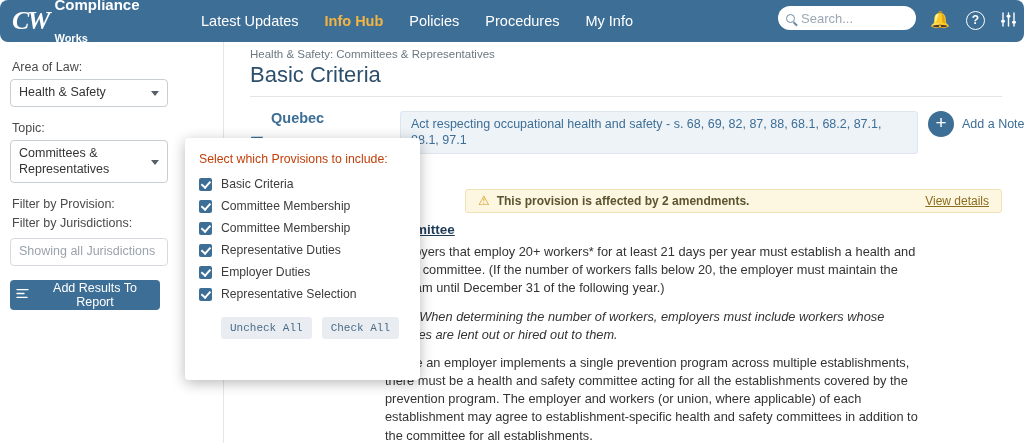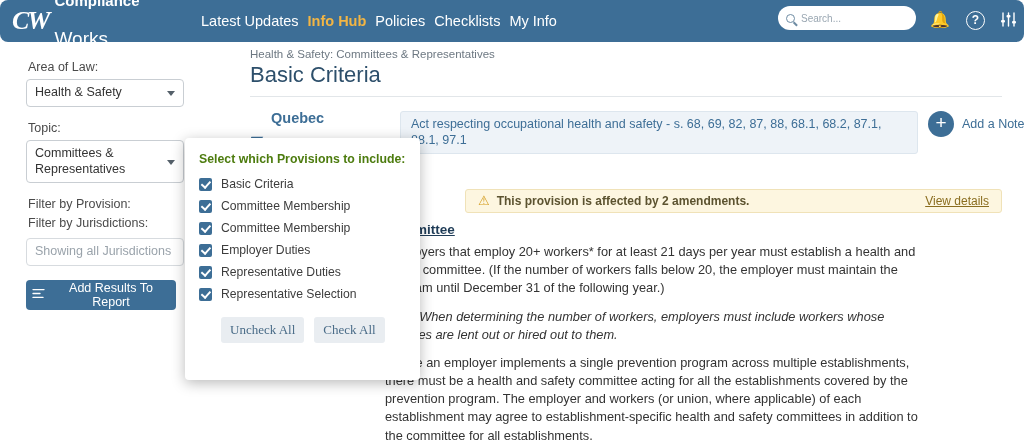--- a/index.html
+++ b/index.html
@@ -25,54 +25,54 @@
     font-family: "Liberation Serif", serif;
     font-style: italic;
     font-size: 26px; font-weight: bold;
     letter-spacing: -2px;
     color: #ffffff;
     margin-right: 6px;
     line-height: 1;
   }
   .logo-text { line-height: 1.05; }
   .logo-text .l1 { font-size: 15px; font-weight: bold; display: block; }
-  .logo-text .l2 { font-size: 19px; font-weight: normal; display: block; margin-top: 20px; }
-  .navitems { display: flex; align-items: center; gap: 9px; margin-left: 16px; }
+  .logo-text .l2 { font-size: 11px; font-weight: bold; display: block; margin-top: 20px; }
+  .navitems { display: flex; align-items: center; gap: 26px; margin-left: 16px; }
   .navitem { font-size: 14.5px; color: #ffffff; cursor: pointer; white-space: nowrap; }
   .navitem.active { color: #f2b544; font-weight: bold; }
   .searchbox {
     position: absolute; left: 778px; top: 6px;
     width: 138px; height: 24px;
     background: #ffffff; border-radius: 12px;
     display: flex; align-items: center; padding: 0 8px;
   }
   .searchbox .mag {
     width: 9px; height: 9px; border: 1.6px solid #6e8ca3; border-radius: 50%;
     position: relative; margin-right: 6px; flex: none;
   }
   .searchbox .mag::after {
     content: ""; position: absolute; right: -4px; bottom: -3px;
     width: 5px; height: 1.6px; background: #6e8ca3; transform: rotate(45deg);
   }
-  .searchbox span { font-size: 10px; color: #9aa7b2; }
+  .searchbox span { font-size: 13px; color: #9aa7b2; }
   .nav-icon {
     position: absolute; top: 10px; color: #ffffff; cursor: pointer;
   }
   .bell { left: 930px; font-size: 16px; }
   .help {
     left: 966px; width: 19px; height: 19px; border-radius: 50%;
     border: 1.6px solid #ffffff; font-size: 12px; line-height: 16px;
     text-align: center; font-weight: bold; top: 11px;
   }
   .sliders { left: 1000px; top: 11px; }
   .sliders svg { display: block; }
 
   
   .sidebar {
-    position: absolute; top: 42px; left: 16px;
+    position: absolute; top: 42px; left: 0;
     width: 224px; height: 401px;
     background: #ffffff;
     padding: 18px 12px 0 10px;
     border-right: 1px solid #e3e7ea;
   }
   .field-label { font-size: 12.5px; color: #4a4a4a; margin: 0 0 5px 2px; }
   .select {
     position: relative;
     width: 158px; min-height: 28px;
     border: 1px solid #c9ced3; border-radius: 4px;
@@ -178,59 +178,59 @@
   .modal {
     position: absolute; left: 185px; top: 138px;
     width: 235px; height: 242px;
     background: #ffffff;
     border-radius: 4px;
     box-shadow: 0 3px 14px rgba(0,0,0,0.28);
     padding: 14px 14px 10px 14px;
     z-index: 20;
   }
   .modal-title {
-    font-size: 12.3px; font-weight: bold; color: #4d7c0f;
+    font-size: 12.3px; font-weight: normal; color: #c2410c;
     margin-bottom: 11px;
   }
   .prov-list { display: flex; flex-direction: column; gap: 8px; }
   .prov-item { display: flex; align-items: center; cursor: pointer; }
   .cbx {
     width: 13px; height: 13px; border-radius: 2px;
     background: #3d6e96; position: relative; flex: none; margin-right: 9px;
   }
   .cbx::after {
     content: ""; position: absolute; left: 4px; top: 1px;
     width: 3.5px; height: 7px;
     border: solid #ffffff; border-width: 0 2px 2px 0;
     transform: rotate(42deg);
   }
   .prov-item span { font-size: 12.2px; color: #3d3d3d; }
   .modal-btns { display: flex; gap: 10px; margin-top: 16px; padding-left: 22px; }
   .mbtn {
     background: #e9edf1; border: none; border-radius: 3px;
-    color: #4a6c88; font-size: 13px; font-family: Liberation Serif, serif;
+    color: #4a6c88; font-size: 11px; font-family: Liberation Mono, monospace;
     padding: 5px 9px; cursor: pointer;
   }
 </style>
 </head>
 <body>
 
 <div class="topnav">
   <div class="logo-wrap">
     <div class="logo-mark">CW</div>
     <div class="logo-text">
       <span class="l1">Compliance</span>
       <span class="l2">Works</span>
     </div>
   </div>
   <div class="navitems">
     <div class="navitem">Latest Updates</div>
     <div class="navitem active">Info Hub</div>
     <div class="navitem">Policies</div>
-    <div class="navitem">Checklists</div>
+    <div class="navitem">Procedures</div>
     <div class="navitem">My Info</div>
   </div>
   <div class="searchbox">
     <div class="mag"></div>
     <span>Search...</span>
   </div>
   <div class="nav-icon bell">🔔</div>
   <div class="nav-icon help">?</div>
   <div class="nav-icon sliders">
     <svg width="17" height="17" viewBox="0 0 17 17" aria-hidden="true">
@@ -334,25 +334,25 @@
       <div class="prov-item">
         <span class="cbx"></span>
         <span>Committee Membership</span>
       </div>
       <div class="prov-item">
         <span class="cbx"></span>
         <span>Committee Membership</span>
       </div>
       <div class="prov-item">
         <span class="cbx"></span>
+        <span>Representative Duties</span>
+      </div>
+      <div class="prov-item">
+        <span class="cbx"></span>
         <span>Employer Duties</span>
-      </div>
-      <div class="prov-item">
-        <span class="cbx"></span>
-        <span>Representative Duties</span>
       </div>
       <div class="prov-item">
         <span class="cbx"></span>
         <span>Representative Selection</span>
       </div>
     </div>
   <div class="modal-btns">
     <button class="mbtn">Uncheck All</button>
     <button class="mbtn">Check All</button>
   </div>

